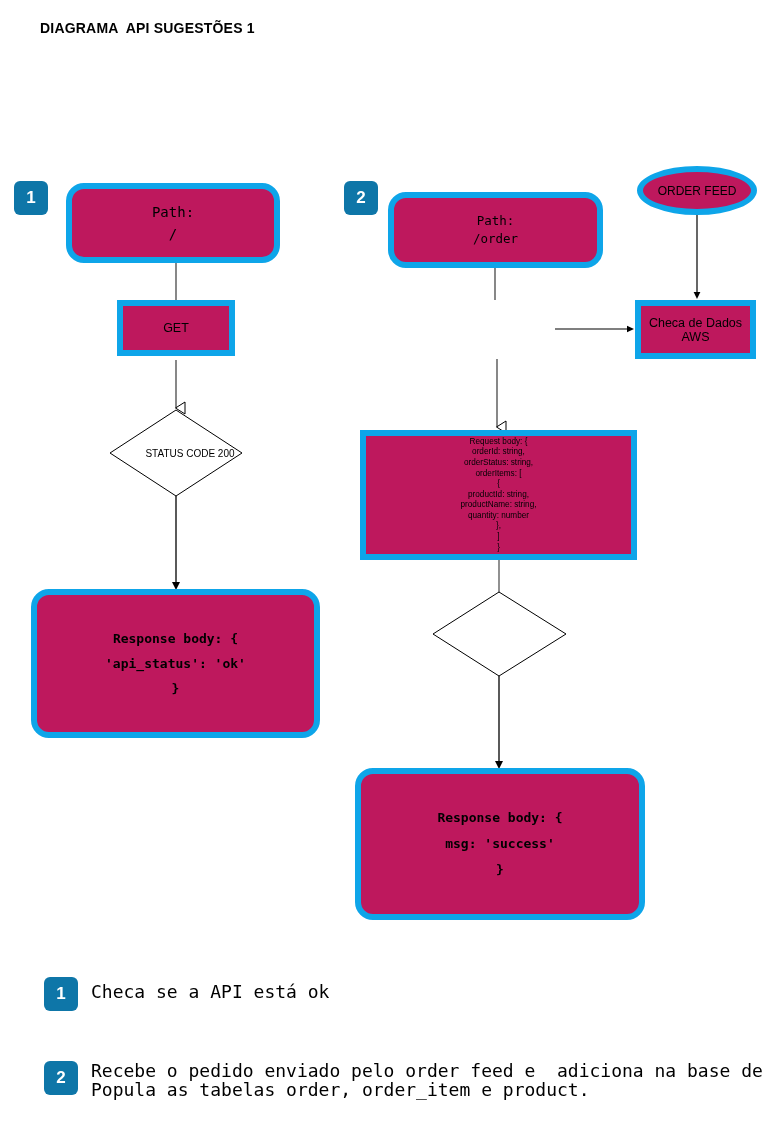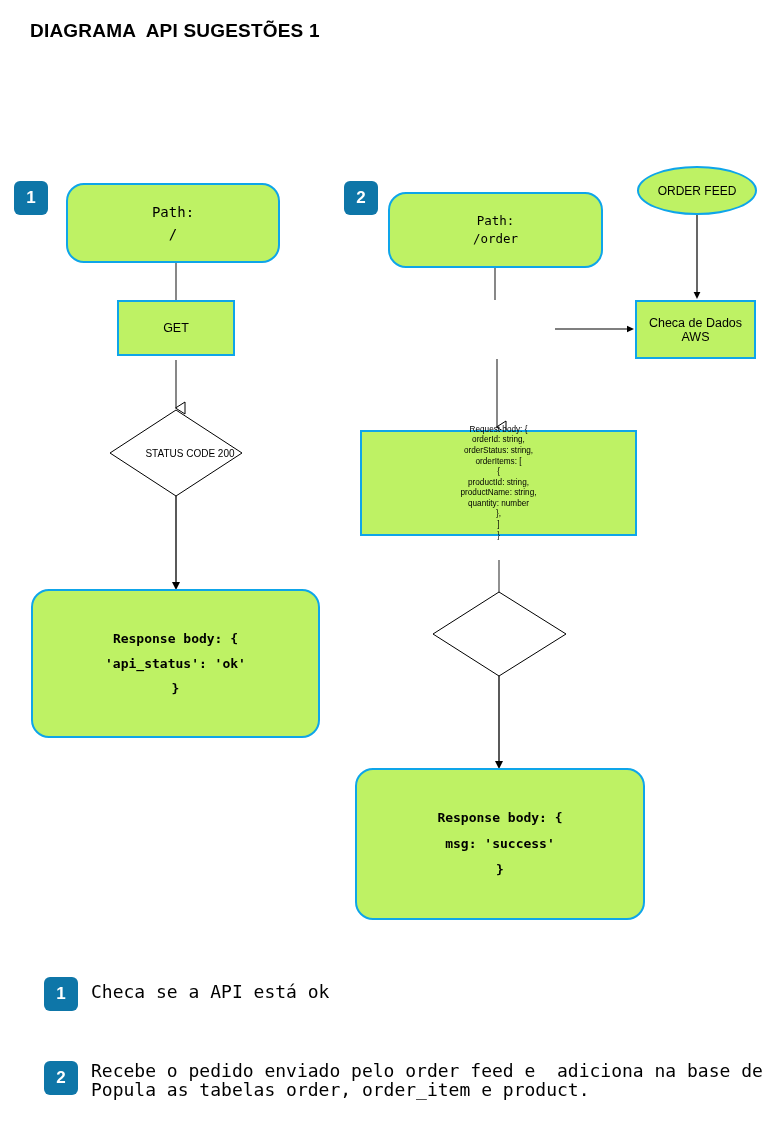--- a/index.html
+++ b/index.html
@@ -18,23 +18,23 @@
   #canvas {
     position: absolute;
     left: 0; top: 0;
     width: 766px;
     height: 1136px;
   }
   .abs { position: absolute; }
 
   
   #diagram-title {
-    left: 30px;
+    left: 40px;
     top: 20px;
-    font-size: 19px;
+    font-size: 14px;
     font-weight: bold;
     letter-spacing: 0.2px;
     white-space: pre;
   }
 
   
   #edges {
     position: absolute;
     left: 0; top: 0;
     width: 766px;
@@ -55,22 +55,22 @@
     font-family: "Liberation Sans", sans-serif;
   }
   #badge-step-1 { left: 14px; top: 181px; width: 34px; height: 34px; }
   #badge-step-2 { left: 344px; top: 181px; width: 34px; height: 34px; }
   #legend-badge-1 { left: 44px; top: 977px; width: 34px; height: 34px; }
   #legend-badge-2 { left: 44px; top: 1061px; width: 34px; height: 34px; }
 
   
   .node {
     box-sizing: border-box;
-    border: 2px solid #0ea5e9;
-    background: #bef264;
+    border: 6px solid #0ea5e9;
+    background: #be185d;
     display: flex;
     align-items: center;
     justify-content: center;
     text-align: center;
   }
   .rounded { border-radius: 18px; }
   .ellipse { border-radius: 50%; }
 
   .mono {
     font-family: "DejaVu Sans Mono", "Liberation Mono", monospace;
@@ -107,21 +107,21 @@
   }
 
   
   #node-order-feed {
     left: 637px; top: 166px; width: 120px; height: 49px;
     font-size: 12px;
   }
 
   
   #node-request-body {
-    left: 360px; top: 430px; width: 277px; height: 106px;
+    left: 360px; top: 430px; width: 277px; height: 130px;
     font-size: 8.2px;
     line-height: 10.6px;
   }
   #node-request-body .body-text { white-space: pre; text-align: center; }
 
   
   #node-response-ok {
     left: 31px; top: 589px; width: 289px; height: 149px;
     font-size: 13px; line-height: 25px; white-space: pre;
   }

